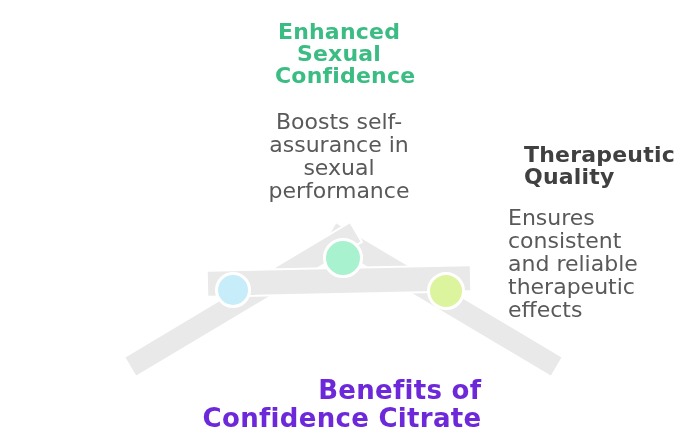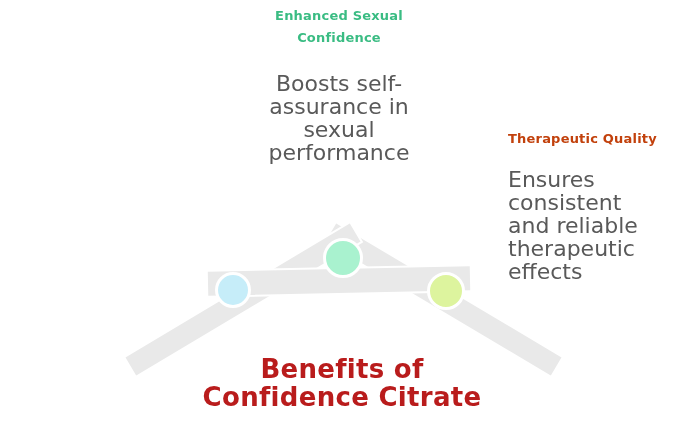--- a/index.html
+++ b/index.html
@@ -4,36 +4,36 @@
 <style>
   html,body { margin:0; padding:0; }
   .stage {
     position:relative; width:682px; height:433px;
     background:#ffffff; overflow:hidden;
     font-family:"DejaVu Sans","Liberation Sans",sans-serif;
   }
   .roof-svg { position:absolute; left:0; top:0; width:682px; height:433px; }
   .block { position:absolute; }
   .block h3 {
-    margin:0; font-size:13px; font-weight:700; line-height:22px;
+    margin:16px; font-size:22px; font-weight:700; line-height:22px;
     letter-spacing:0.2px;
   }
   .block p {
     margin:0; font-size:22px; line-height:23px; color:#595959;
   }
   .block-left { top:147px; right:504px; text-align:right; }
   .block-left h3 { max-width:150px; margin-left:auto; margin-bottom:22px; }
   .block-left p { width:168px; }
   .block-center { top:5px; left:259px; width:160px; text-align:center; }
   .block-center h3 { margin-bottom:23px; }
   .block-right { top:128px; left:508px; width:155px; text-align:left; }
   .block-right h3 { margin-bottom:18px; }
   .diagram-title {
-    position:absolute; top:355px; left:342px; transform:translateX(-50%);
-    text-align:center; color:#b91c1c; font-size:26px; font-weight:700;
+    position:absolute; top:376px; left:342px; transform:translateX(-50%);
+    text-align:right; color:#6d28d9; font-size:26px; font-weight:700;
     line-height:28px; white-space:nowrap; letter-spacing:0.3px;
   }
 </style>
 </head>
 <body>
 
 <div class="stage">
 
   <svg class="roof-svg" viewBox="0 0 682 433" aria-hidden="true">
 
@@ -48,21 +48,21 @@
     <circle cx="446" cy="291" r="17.5" fill="#ddf49e" stroke="#ffffff" stroke-width="3"></circle>
   </svg>
 
 
   <div class="block block-center">
     <h3 style="color: rgb(58, 188, 131);">Enhanced Sexual Confidence</h3>
     <p>Boosts self-assurance in sexual performance</p>
   </div>
 
   <div class="block block-right">
-    <h3 style="color: #c2410c;">Therapeutic Quality</h3>
+    <h3 style="color: #404040;">Therapeutic Quality</h3>
     <p>Ensures consistent and reliable therapeutic effects</p>
   </div>
 
   <div class="diagram-title">
     <div>Benefits of</div>
     <div>Confidence Citrate</div>
   </div>
 
 </div>
 

